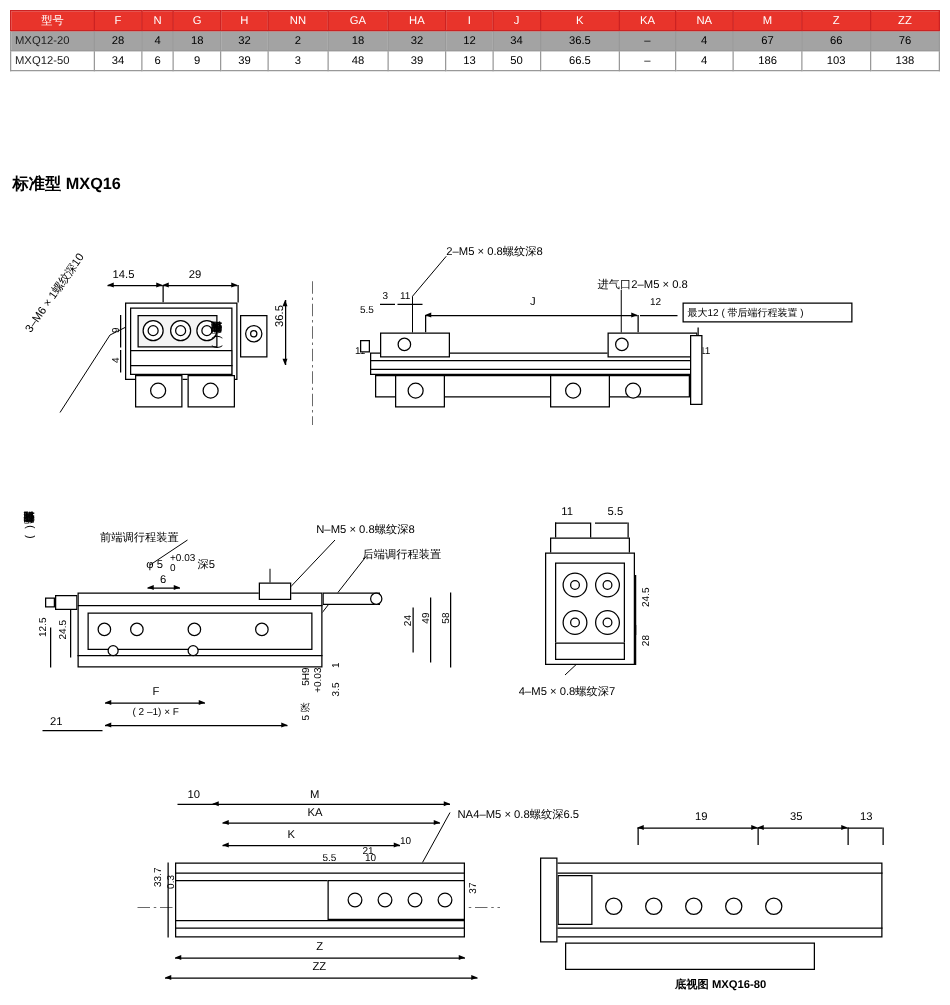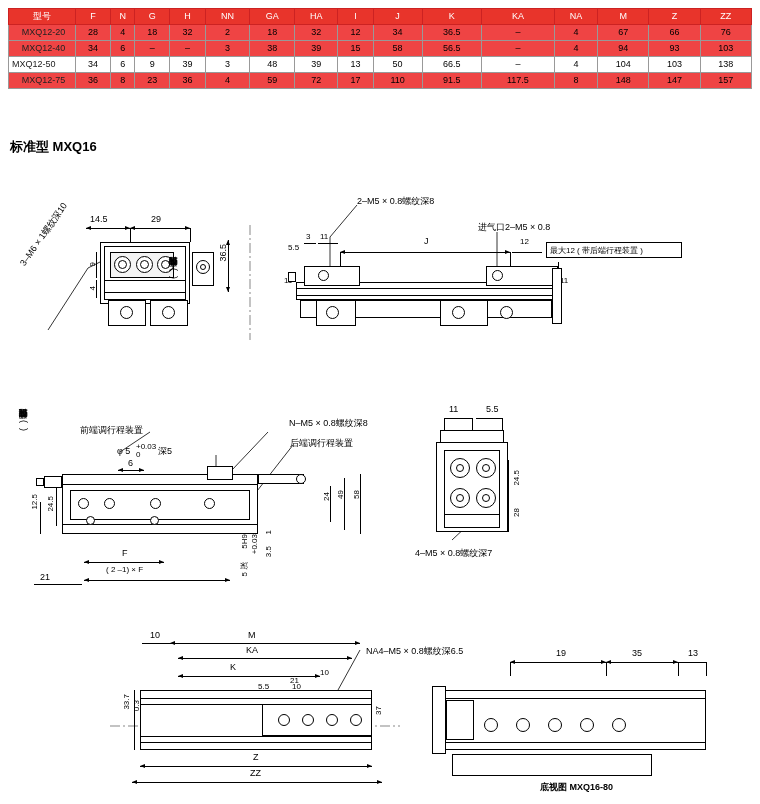--- a/index.html
+++ b/index.html
@@ -5,21 +5,21 @@
   html,body{margin:0;padding:0;background:#fff;}
   body{width:760px;height:804px;font-family:"Liberation Sans",sans-serif;color:#000;position:relative;overflow:hidden;}
   .wrap{position:relative;width:760px;height:804px;}
 
   
   table.spec{border-collapse:collapse;position:absolute;left:8px;top:8px;width:744px;font-size:9px;}
   table.spec th, table.spec td{border:1px solid #999;text-align:center;padding:1px 0;height:13px;line-height:13px;}
   table.spec th{background:#e8342b;color:#fff;font-weight:normal;border-color:#c22;}
   table.spec th.first{width:66px;}
   table.spec td.first{text-align:left;padding-left:3px;color:#222;}
-  table.spec tr.alt td{background:#ef4444;text-align:center;}
+  table.spec tr.alt td{background:#a3a3a3;}
 
   
   .heading{position:absolute;left:10px;top:138px;font-size:13px;font-weight:bold;}
 
   
   .ln{position:absolute;background:#000;}
   .h1{height:1px;}
   .v1{width:1px;}
   .box{position:absolute;border:1px solid #000;box-sizing:border-box;}
   .boxg{position:absolute;border:1px solid #000;background:#f4f4f4;box-sizing:border-box;}
@@ -73,73 +73,37 @@
         <td>32</td>
         <td>12</td>
         <td>34</td>
         <td>36.5</td>
         <td>–</td>
         <td>4</td>
         <td>67</td>
         <td>66</td>
         <td>76</td>
       </tr>
-      <tr class="alt">
-        <td class="first">MXQ12-40</td>
-        <td>34</td>
-        <td>6</td>
-        <td>–</td>
-        <td>–</td>
-        <td>3</td>
-        <td>38</td>
-        <td>39</td>
-        <td>15</td>
-        <td>58</td>
-        <td>56.5</td>
-        <td>–</td>
-        <td>4</td>
-        <td>94</td>
-        <td>93</td>
-        <td>103</td>
-      </tr>
       <tr>
         <td class="first">MXQ12-50</td>
         <td>34</td>
         <td>6</td>
         <td>9</td>
         <td>39</td>
         <td>3</td>
         <td>48</td>
         <td>39</td>
         <td>13</td>
         <td>50</td>
         <td>66.5</td>
         <td>–</td>
         <td>4</td>
-        <td>104</td>
+        <td>186</td>
         <td>103</td>
         <td>138</td>
-      </tr>
-      <tr class="alt">
-        <td class="first">MXQ12-75</td>
-        <td>36</td>
-        <td>8</td>
-        <td>23</td>
-        <td>36</td>
-        <td>4</td>
-        <td>59</td>
-        <td>72</td>
-        <td>17</td>
-        <td>110</td>
-        <td>91.5</td>
-        <td>117.5</td>
-        <td>8</td>
-        <td>148</td>
-        <td>147</td>
-        <td>157</td>
       </tr>
     </tbody>
   </table>
 
   <div class="heading">标准型 MXQ16</div>
 
   <svg class="svgl" viewBox="0 0 760 804">
 
     <line x1="48" y1="330" x2="88" y2="268" stroke="#000" stroke-width="0.8"></line>
     <line x1="88" y1="268" x2="100" y2="262" stroke="#000" stroke-width="0.8"></line>
@@ -259,21 +223,21 @@
     <div class="boxw" style="left:316px;top:300px;width:40px;height:26px;"></div>
     <div class="boxw" style="left:440px;top:300px;width:48px;height:26px;"></div>
     <div class="circ" style="left:326px;top:306px;width:13px;height:13px;"></div>
     <div class="circ" style="left:452px;top:306px;width:13px;height:13px;"></div>
     <div class="circ" style="left:500px;top:306px;width:13px;height:13px;"></div>
     <div class="boxw" style="left:552px;top:268px;width:10px;height:56px;"></div>
   </div>
 
   <div>
     <div class="lbl" style="left:80px;top:425px;">前端调行程装置</div>
-    <div class="lbl" style="left:253px;top:418px;margin-left:36px;">N–M5 × 0.8螺纹深8</div>
+    <div class="lbl" style="left:253px;top:418px;">N–M5 × 0.8螺纹深8</div>
     <div class="lbl" style="left:290px;top:438px;">后端调行程装置</div>
     <div class="lbl vert" style="left:18px;top:420px;">( 带前端调行程装置 )</div>
 
     <div class="lbl" style="left:117px;top:446px;">φ 5</div>
     <div class="lbl8" style="left:136px;top:442px;">+0.03</div>
     <div class="lbl8" style="left:136px;top:450px;">0</div>
     <div class="lbl" style="left:158px;top:446px;">深5</div>
 
     <div class="lbl" style="left:128px;top:458px;">6</div>
     <div class="dimline" style="left:118px;top:470px;width:26px;"></div>

